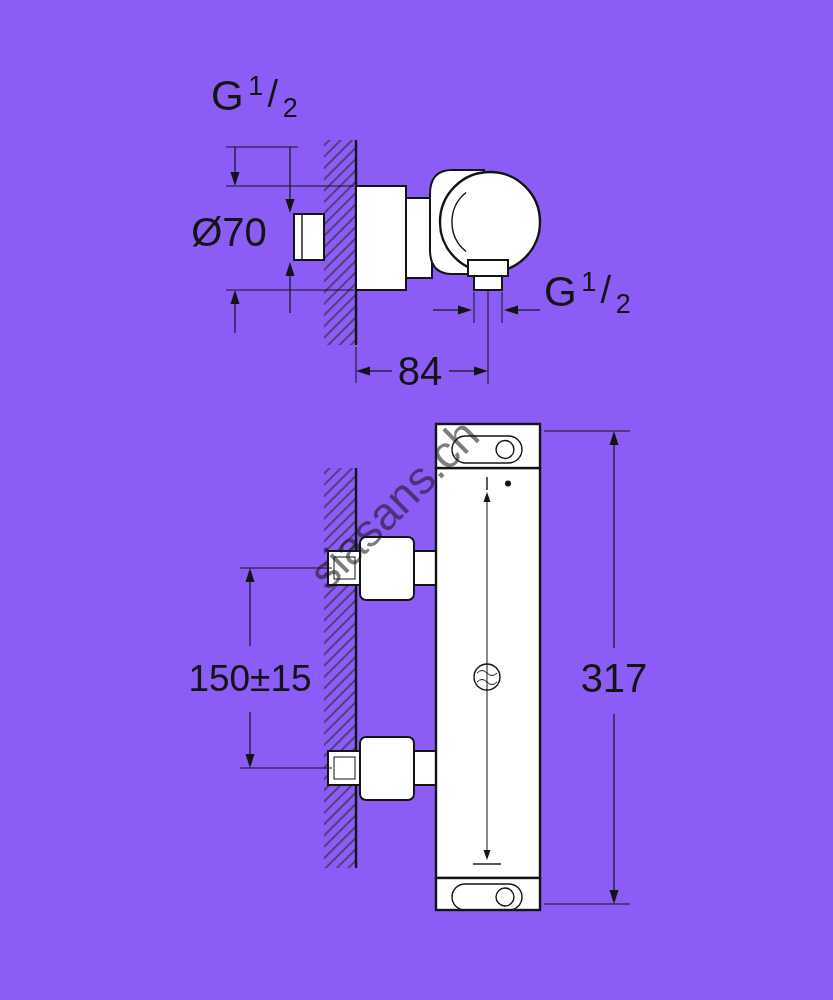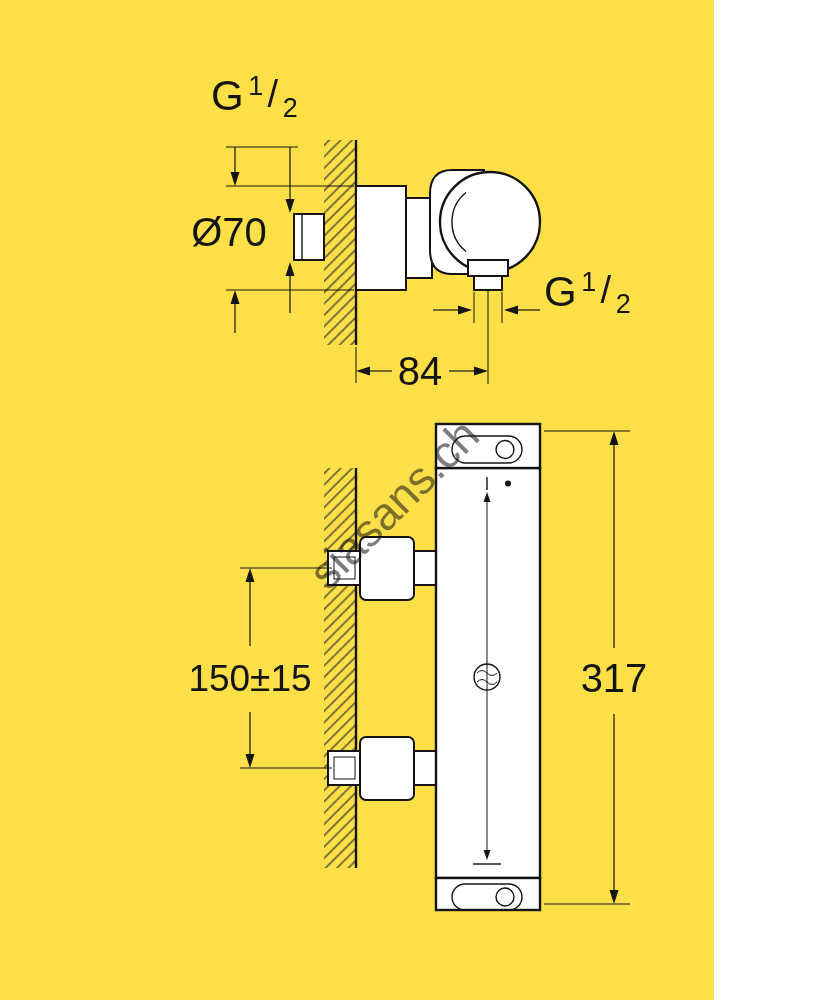--- a/index.html
+++ b/index.html
@@ -1,16 +1,16 @@
 <!DOCTYPE html>
 <html><head>
 <meta charset="utf-8">
 <style>
   html,body{margin:0;padding:0;background:#ffffff;}
-  .page{width:714px;height:1000px;background:#fde047;position:relative;overflow:hidden;}
+  .page{width:833px;height:1000px;background:#8b5cf6;position:relative;overflow:hidden;}
   svg{display:block;}
   text{font-family:"Liberation Sans","DejaVu Sans",sans-serif;fill:#141414;}
   .outline{stroke:#141414;stroke-width:2;fill:#ffffff;}
   .outline-bold{stroke:#141414;stroke-width:2.4;fill:#ffffff;}
   .thin{stroke:#141414;stroke-width:1;fill:none;}
   .dimline{stroke:#141414;stroke-width:1.2;fill:none;}
   .detail{stroke:#141414;stroke-width:1.4;fill:none;}
   .arrow{fill:#141414;stroke:none;}
   .wallface{stroke:#141414;stroke-width:2.4;}
 </style>

